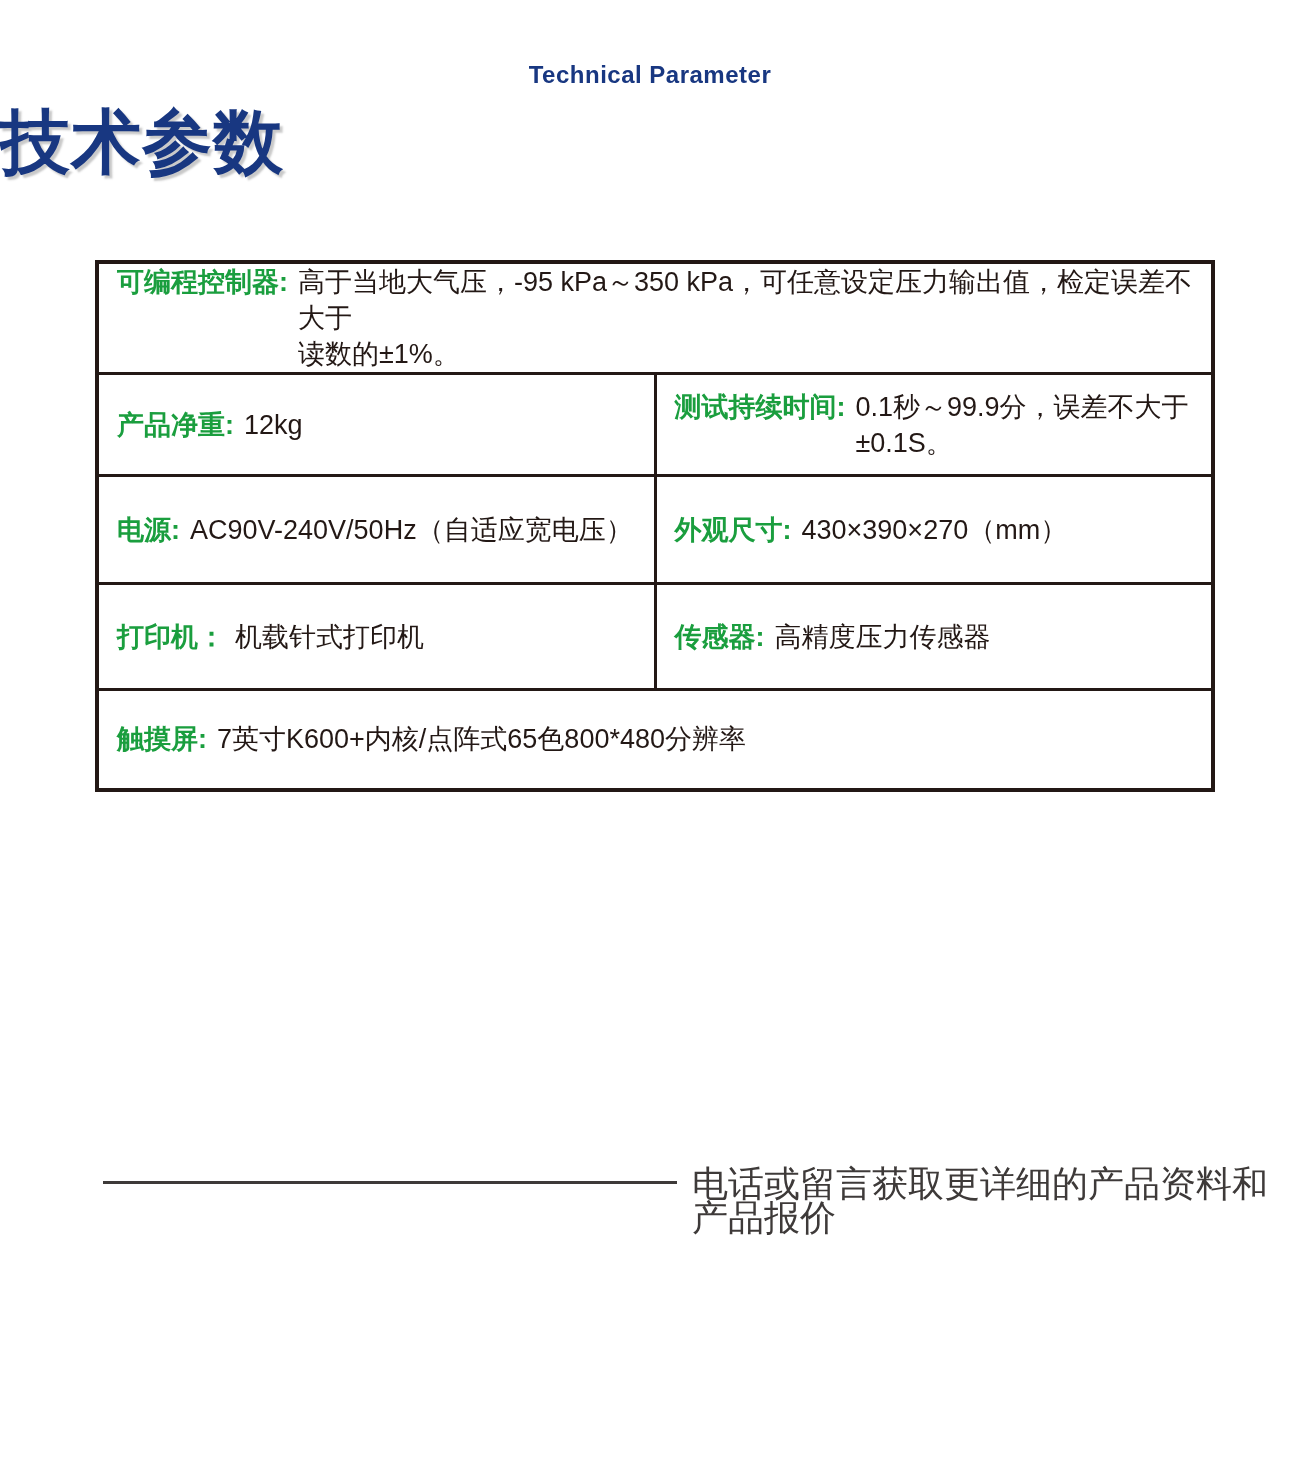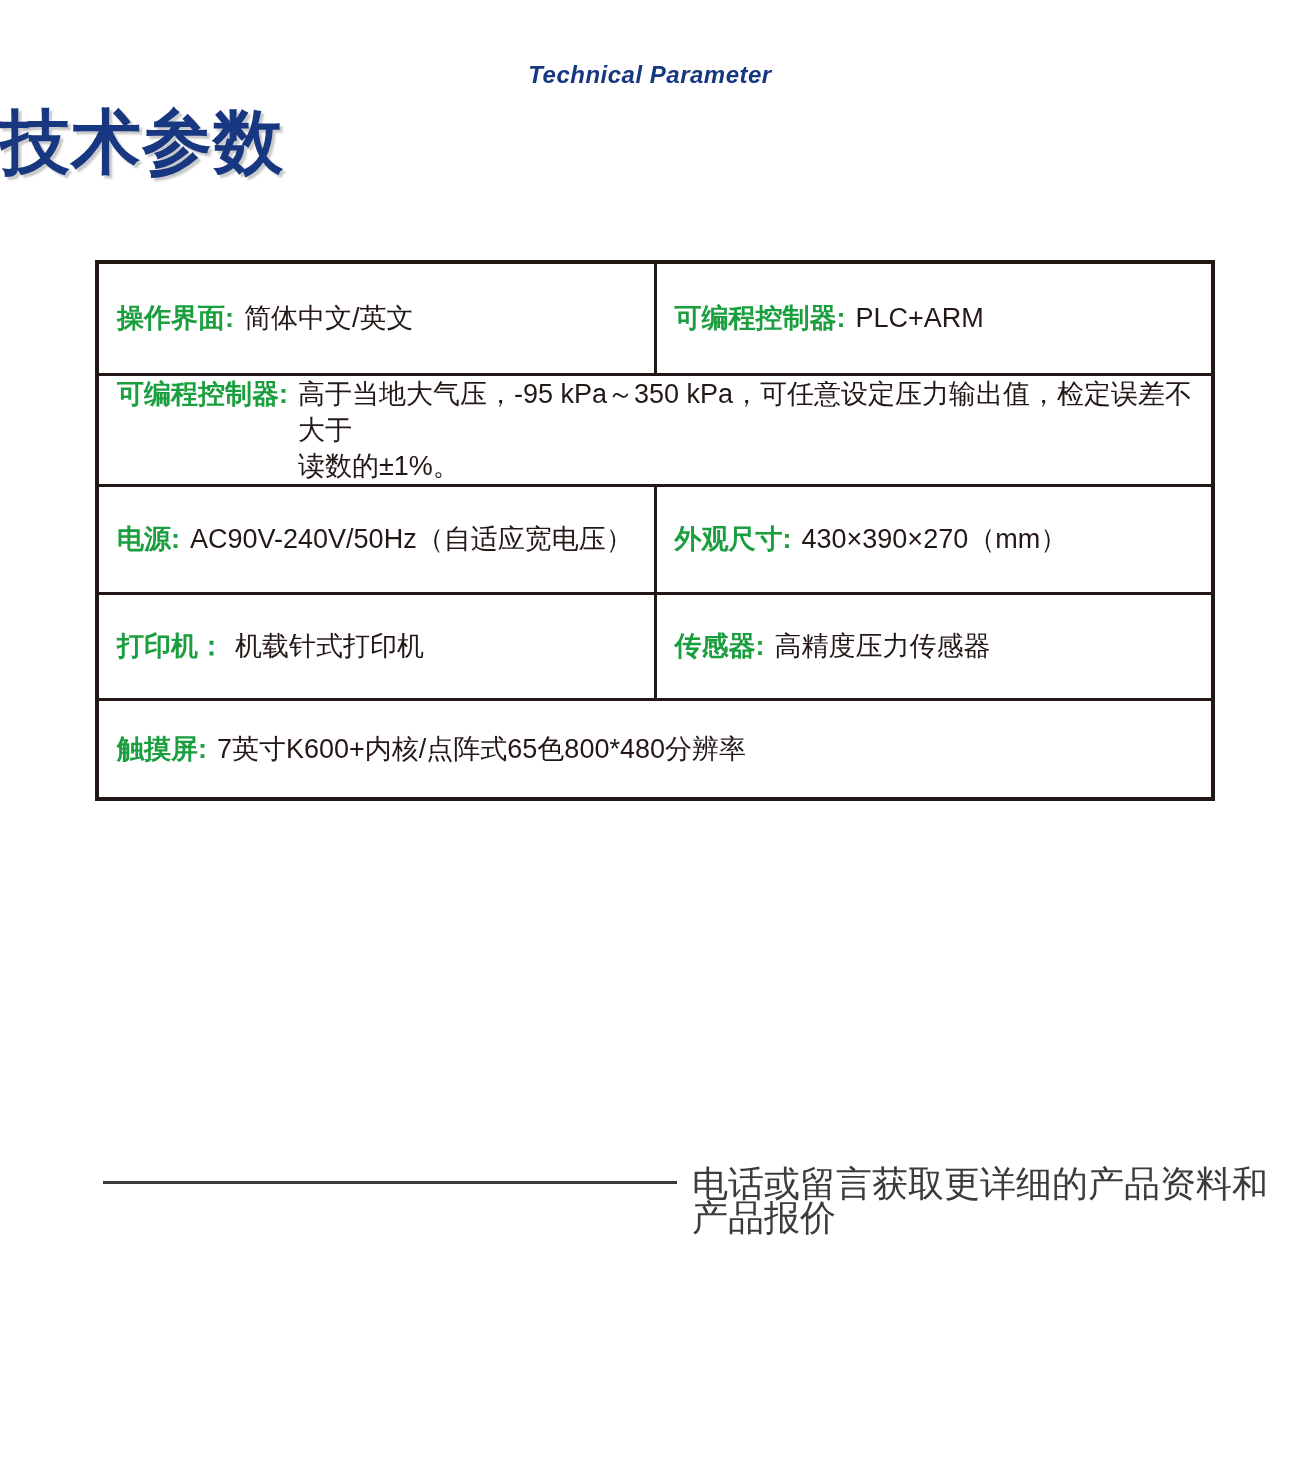--- a/index.html
+++ b/index.html
@@ -14,21 +14,20 @@
 
   
   .subtitle-en {
     position: absolute;
     top: 61px; left: 0; width: 100%;
     text-align: center;
     font-size: 24px;
     font-weight: bold;
     color: var(--accent-navy, #183781);
     letter-spacing: 0.5px;
-    font-style: italic;
   }
   .title-cn {
     position: absolute;
     top: 96px; left: 0; width: 100%;
     text-align: left;
     font-size: 70px;
     font-weight: bold;
     color: var(--accent-navy, #183781);
     letter-spacing: 1px;
     text-shadow: 3px 3px 2px rgba(40,40,40,0.25);
@@ -99,45 +98,45 @@
 
   <div class="subtitle-en">Technical Parameter</div>
   <div class="title-cn">技术参数</div>
 
   <table class="params">
     <colgroup>
         <col class="c1">
         <col class="c2">
       </colgroup>
     <tbody>
-      <tr class="r1">
-        <td>
-          <div class="inner">
-            <span class="label">操作界面:</span>
-            <span class="value">简体中文/英文</span>
-          </div>
-        </td>
-        <td>
-          <div class="inner">
-            <span class="label">可编程控制器:</span>
-            <span class="value">PLC+ARM</span>
-          </div>
-        </td>
-      </tr>
 
       <tr class="r2">
         <td colspan="2">
           <div class="inner">
             <span class="label">可编程控制器:</span>
             <span class="value">高于当地大气压，-95 kPa～350 kPa，可任意设定压力输出值，检定误差不大于
 读数的±1%。</span>
           </div>
         </td>
       </tr>
 
+      <tr class="r3">
+        <td>
+          <div class="inner">
+            <span class="label">产品净重:</span>
+            <span class="value">12kg</span>
+          </div>
+        </td>
+        <td>
+          <div class="inner">
+            <span class="label">测试持续时间:</span>
+            <span class="value">0.1秒～99.9分，误差不大于±0.1S。</span>
+          </div>
+        </td>
+      </tr>
 
       <tr class="r4">
         <td>
           <div class="inner">
             <span class="label">电源:</span>
             <span class="value">AC90V-240V/50Hz（自适应宽电压）</span>
           </div>
         </td>
         <td>
           <div class="inner">

